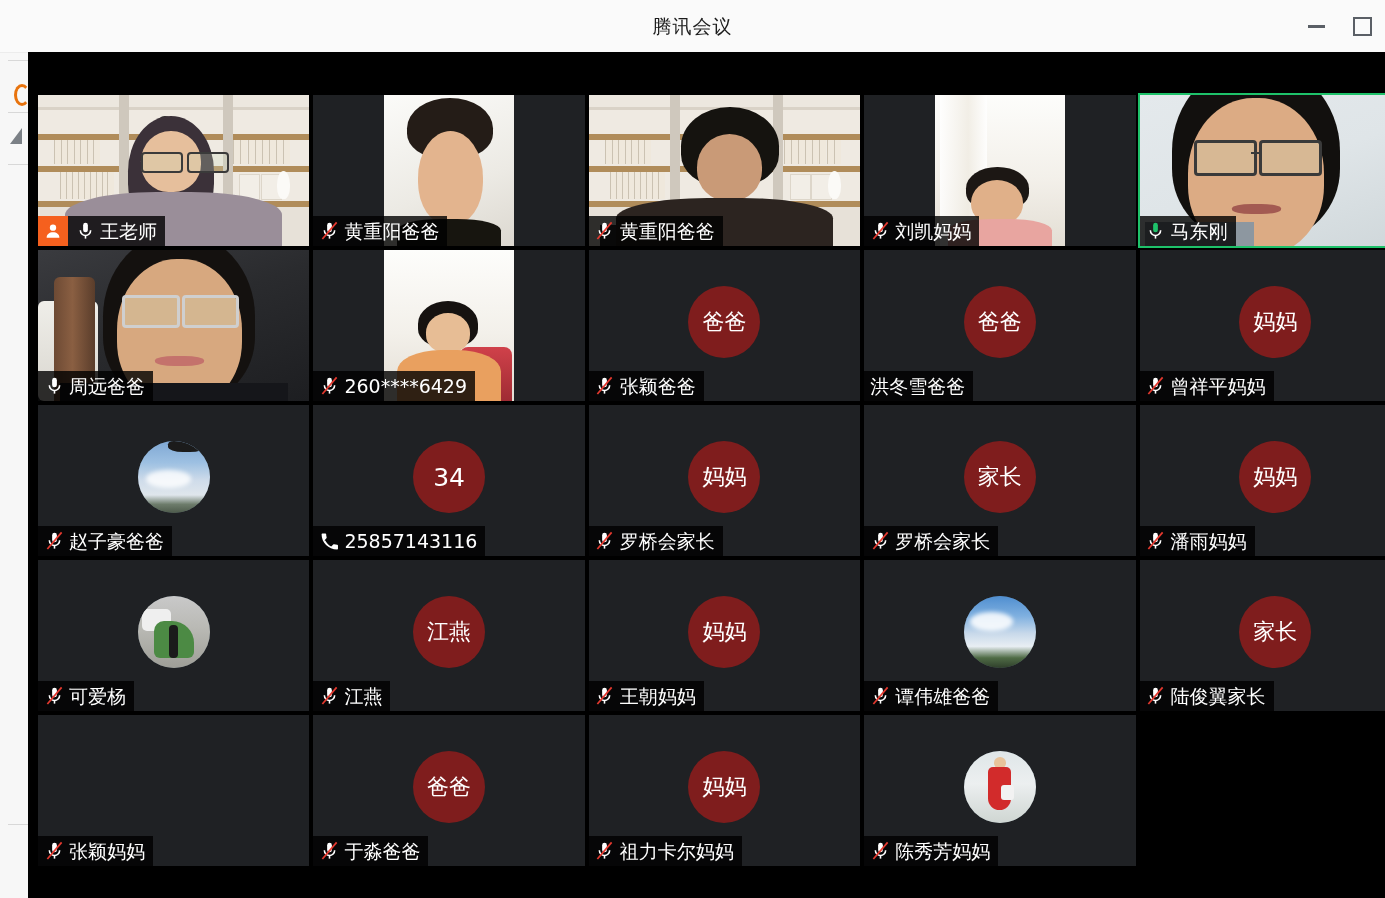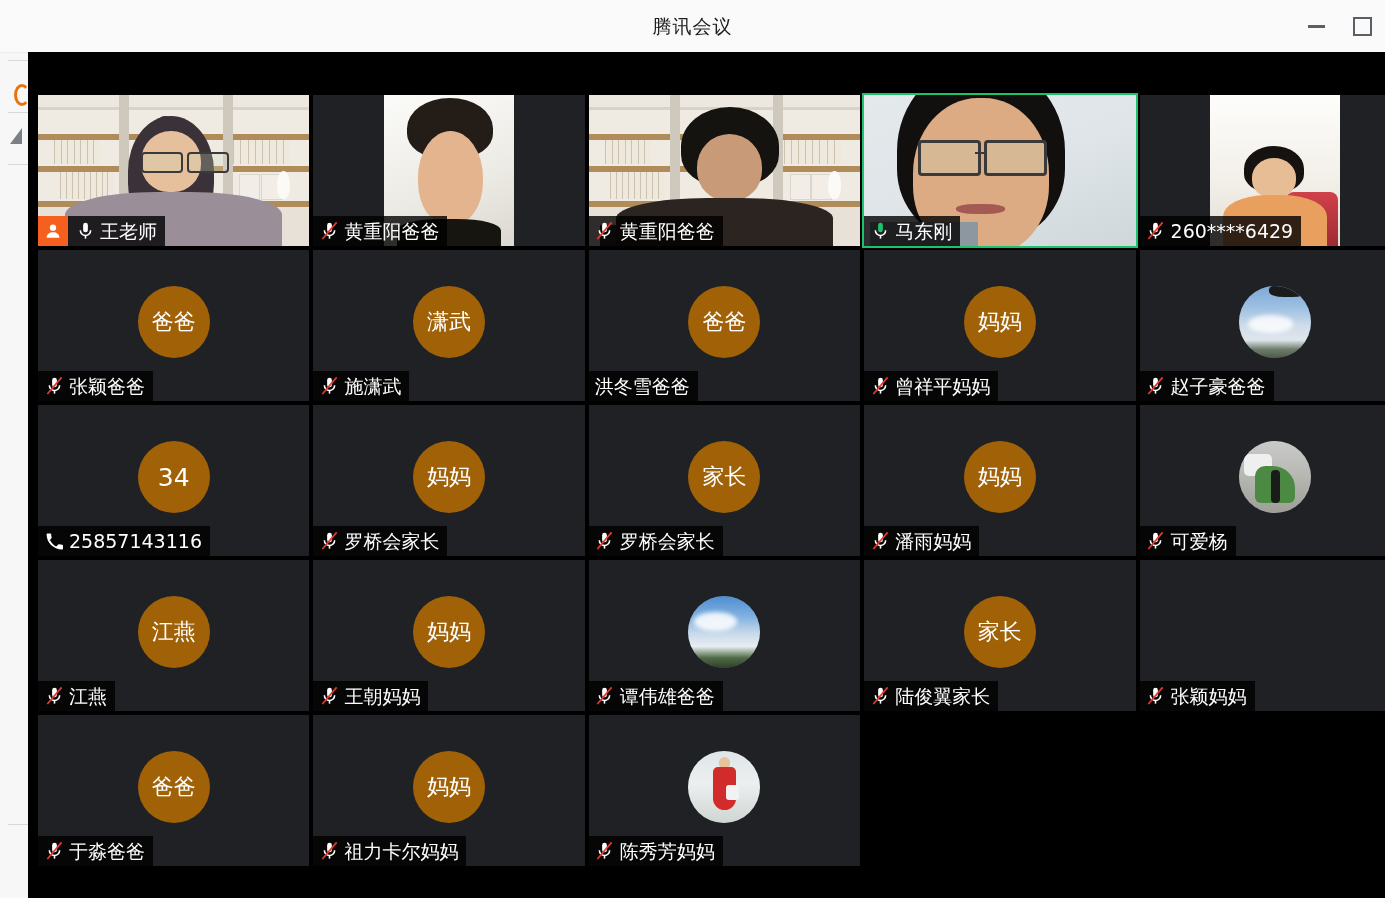--- a/index.html
+++ b/index.html
@@ -89,21 +89,21 @@
   .face{position:absolute;border-radius:50% 50% 46% 46%;}
   .hair{position:absolute;border-radius:50% 50% 40% 40%;}
   .glasses{position:absolute;height:0;border-top:2px solid #3a3a3a;}
   .lens{position:absolute;border:2px solid #3a3a3a;border-radius:4px;background:rgba(205,220,190,.28);}
   .torso{position:absolute;left:10%;right:10%;bottom:0;border-radius:42% 42% 0 0;}
 
   
   .avatar{
     position:absolute;left:50%;top:48%;transform:translate(-50%,-50%);
     width:72px;height:72px;border-radius:50%;
-    background:#a16207;
+    background:#7f1d1d;
     display:flex;align-items:center;justify-content:center;
     color:#fff;font-size:22px;letter-spacing:0px;white-space:nowrap;
   }
   .avatar.num{font-size:25px;}
   .avatar.photo{background:#4c5b66;overflow:hidden;}
   .avatar.photo .ph{position:absolute;inset:0;}
   .ph.sky{background:linear-gradient(180deg,#7fa8d4 0%,#9dc0e2 30%,#cfdcea 55%,#dfe6ec 75%,#6d7c6b 88%,#4d5a4b 100%);}
   .ph.sky2{background:linear-gradient(180deg,#4f8ed0 0%,#7fb0e0 28%,#c8d9ea 52%,#e8eef3 70%,#4f6b45 86%,#2f3f2b 100%);}
   .ph.sky2 .cloudA{position:absolute;left:8%;top:22%;width:60%;height:26%;background:#fff;border-radius:50%;opacity:.85;filter:blur(2px);}
   .ph.sky .cloudA{position:absolute;left:12%;top:40%;width:62%;height:24%;background:#fff;border-radius:50%;opacity:.8;filter:blur(2px);}
@@ -299,20 +299,41 @@
                 <svg width="19" height="21" viewBox="0 0 24 26">
                   <rect x="9" y="2" width="6" height="12" rx="3" fill="#ffffff"></rect>
                   <path d="M5.5 11.5a6.5 6.5 0 0 0 13 0" fill="none" stroke="#ffffff" stroke-width="2"></path>
                   <rect x="11" y="18" width="2" height="4" fill="#ffffff"></rect>
                   <line x1="3" y1="22.5" x2="21" y2="1.5" stroke="#e5392f" stroke-width="2.2"></line>
                 </svg>
               </span>
               <span class="nm">黄重阳爸爸</span>
             </div>
           </div>
+          <div class="tile">
+            <div class="vid portrait brightroom">
+              <div class="curtain"></div>
+              <div class="vid">
+                <div class="hair" style="left:24%;top:48%;width:48%;height:28%;background:#1c1714"></div>
+                <div class="face" style="left:28%;top:56%;width:40%;height:30%;background:#e0b089"></div>
+                <div class="torso" style="top:82%;background:#e8a5a0"></div>
+              </div>
+            </div>
+            <div class="nameplate">
+              <span class="micwrap">
+                <svg width="19" height="21" viewBox="0 0 24 26">
+                  <rect x="9" y="2" width="6" height="12" rx="3" fill="#ffffff"></rect>
+                  <path d="M5.5 11.5a6.5 6.5 0 0 0 13 0" fill="none" stroke="#ffffff" stroke-width="2"></path>
+                  <rect x="11" y="18" width="2" height="4" fill="#ffffff"></rect>
+                  <line x1="3" y1="22.5" x2="21" y2="1.5" stroke="#e5392f" stroke-width="2.2"></line>
+                </svg>
+              </span>
+              <span class="nm">刘凯妈妈</span>
+            </div>
+          </div>
           <div class="tile speaking">
             <div class="vid cover" style="background: linear-gradient(160deg, rgb(228, 233, 236) 0%, rgb(223, 229, 232) 50%, rgb(207, 215, 218) 100%);">
               <div style="position:absolute;left:12%;top:-22%;width:62%;height:118%;background:#12100e;border-radius:50% 50% 40% 40%"></div>
               <div style="position:absolute;left:18%;top:2%;width:50%;height:104%;background:#dcab84;border-radius:48% 48% 44% 44%"></div>
               <div class="lens" style="left:20%;top:30%;width:21%;height:20%;border-width:3px"></div>
               <div class="lens" style="left:44%;top:30%;width:21%;height:20%;border-width:3px"></div>
               <div class="glasses" style="left:41%;top:38%;width:4%"></div>
               <div style="position:absolute;left:34%;top:72%;width:18%;height:7%;background:#a35a52;border-radius:40%"></div>
               <div style="position:absolute;left:2%;bottom:0;width:40%;height:16%;background:#8d97a0"></div>
             </div>
@@ -321,20 +342,42 @@
                 <svg width="19" height="21" viewBox="0 0 24 26">
                   <rect x="9" y="2" width="6" height="12" rx="3" fill="#1ec26a"></rect>
                   <path d="M5.5 11.5a6.5 6.5 0 0 0 13 0" fill="none" stroke="#ffffff" stroke-width="2"></path>
                   <rect x="11" y="18" width="2" height="4" fill="#ffffff"></rect>
                 </svg>
               </span>
               <span class="nm">马东刚</span>
             </div>
           </div>
           <div class="tile">
+            <div class="vid cover roomdark">
+              <div class="headboard"></div>
+              <div class="bedpost"></div>
+              <div style="position:absolute;left:24%;top:-12%;width:56%;height:112%;background:#14110f;border-radius:50% 50% 38% 38%"></div>
+              <div style="position:absolute;left:29%;top:6%;width:46%;height:98%;background:#d7a87f;border-radius:48% 48% 44% 44%"></div>
+              <div class="lens" style="left:31%;top:30%;width:19%;height:18%;border-width:3px;border-color:#cfcfcf"></div>
+              <div class="lens" style="left:53%;top:30%;width:19%;height:18%;border-width:3px;border-color:#cfcfcf"></div>
+              <div style="position:absolute;left:43%;top:70%;width:18%;height:7%;background:#c4726c;border-radius:40%"></div>
+              <div style="position:absolute;left:8%;bottom:0;width:84%;height:12%;background:#15161a"></div>
+            </div>
+            <div class="nameplate">
+              <span class="micwrap">
+                <svg width="19" height="21" viewBox="0 0 24 26">
+                  <rect x="9" y="2" width="6" height="12" rx="3" fill="#ffffff"></rect>
+                  <path d="M5.5 11.5a6.5 6.5 0 0 0 13 0" fill="none" stroke="#ffffff" stroke-width="2"></path>
+                  <rect x="11" y="18" width="2" height="4" fill="#ffffff"></rect>
+                </svg>
+              </span>
+              <span class="nm">周远爸爸</span>
+            </div>
+          </div>
+          <div class="tile">
             <div class="vid portrait brightroom">
               <div class="sofa"></div>
               <div class="vid">
                 <div class="hair" style="left:26%;top:34%;width:46%;height:30%;background:#161210"></div>
                 <div class="face" style="left:32%;top:42%;width:34%;height:26%;background:#e7bd95"></div>
                 <div class="torso" style="top:66%;background:#e9a05f"></div>
               </div>
             </div>
             <div class="nameplate">
               <span class="micwrap">
@@ -356,34 +399,20 @@
                   <rect x="9" y="2" width="6" height="12" rx="3" fill="#ffffff"></rect>
                   <path d="M5.5 11.5a6.5 6.5 0 0 0 13 0" fill="none" stroke="#ffffff" stroke-width="2"></path>
                   <rect x="11" y="18" width="2" height="4" fill="#ffffff"></rect>
                   <line x1="3" y1="22.5" x2="21" y2="1.5" stroke="#e5392f" stroke-width="2.2"></line>
                 </svg>
               </span>
               <span class="nm">张颖爸爸</span>
             </div>
           </div>
           <div class="tile">
-            <div class="avatar">潇武</div>
-            <div class="nameplate">
-              <span class="micwrap">
-                <svg width="19" height="21" viewBox="0 0 24 26">
-                  <rect x="9" y="2" width="6" height="12" rx="3" fill="#ffffff"></rect>
-                  <path d="M5.5 11.5a6.5 6.5 0 0 0 13 0" fill="none" stroke="#ffffff" stroke-width="2"></path>
-                  <rect x="11" y="18" width="2" height="4" fill="#ffffff"></rect>
-                  <line x1="3" y1="22.5" x2="21" y2="1.5" stroke="#e5392f" stroke-width="2.2"></line>
-                </svg>
-              </span>
-              <span class="nm">施潇武</span>
-            </div>
-          </div>
-          <div class="tile">
             <div class="avatar">爸爸</div>
             <div class="nameplate">
               <span class="nm">洪冬雪爸爸</span>
             </div>
           </div>
           <div class="tile">
             <div class="avatar">妈妈</div>
             <div class="nameplate">
               <span class="micwrap">
                 <svg width="19" height="21" viewBox="0 0 24 26">

